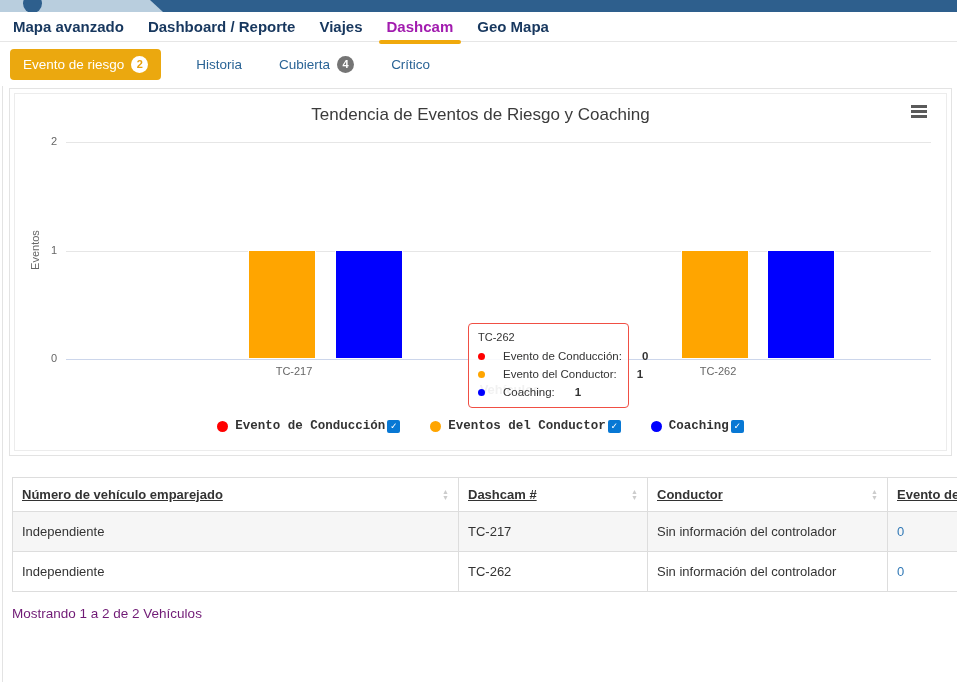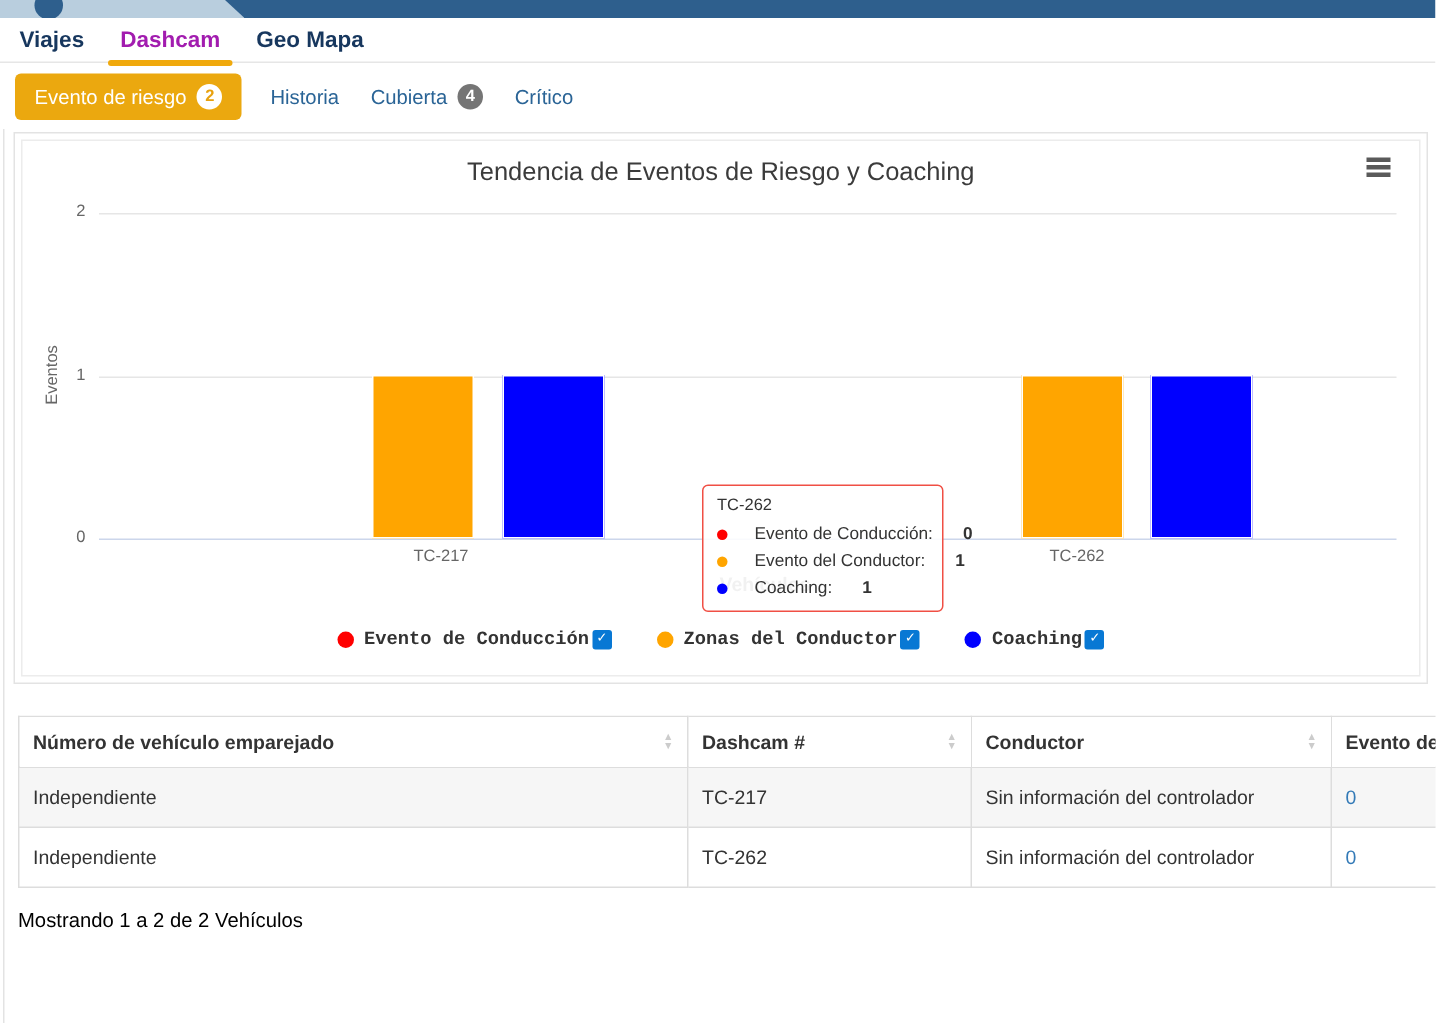--- a/index.html
+++ b/index.html
@@ -16,21 +16,21 @@
   
   .navbar { height:30px; display:flex; align-items:center; gap:14px; padding-left:8px;
     border-bottom:1px solid #e6e6e6; background:#fff; }
   .nav-item { font-weight:bold; font-size:15px; color:#17375e; position:relative;
     padding:3px 5px; cursor:pointer; white-space:nowrap; }
   .nav-item.active { color:#a21caf; }
   .nav-item.active::after { content:""; position:absolute; left:-3px; right:-3px; bottom:-6px;
     height:4px; border-radius:3px; background:#f0a90c; }
 
   
-  .subtabs { height:44px; display:flex; align-items:center; gap:17px; padding-left:10px; background:#fff; }
+  .subtabs { height:44px; display:flex; align-items:center; gap:33px; padding-left:10px; background:#fff; }
   .subtab { font-size:13.5px; color:#2a6496; cursor:pointer; display:flex; align-items:center;
     gap:7px; padding:6px 2px; white-space:nowrap; }
   .subtab.active { background:#eba80f; color:#fff; border-radius:4px; padding:7px 13px; }
   .badge { width:17px; height:17px; border-radius:50%; font-size:11px; font-weight:bold;
     display:flex; align-items:center; justify-content:center; }
   .badge.white { background:#fff; color:#e8a10d; }
   .badge.gray  { background:#757575; color:#fff; }
 
   
   .content { margin-left:2px; border-left:1px solid #e3e3e3; min-height:596px; padding-top:2px; }
@@ -68,38 +68,40 @@
   .tooltip-row { display:flex; align-items:center; gap:18px; height:18px; white-space:nowrap; }
   .tooltip-dot { width:7px; height:7px; border-radius:50%; flex:none; }
   .tooltip-row b { margin-left:2px; }
 
   
   .table-wrap { margin:21px 0 0 9px; width:946px; overflow:hidden; }
   table { border-collapse:collapse; table-layout:fixed; width:1150px; font-size:13px;
     color:#333; background:#fff; }
   th, td { border:1px solid #ddd; text-align:left; vertical-align:middle; }
   th { font-weight:bold; padding:9px 24px 9px 9px; position:relative; background:#fff;
-    height:34px; cursor:pointer; white-space:nowrap; overflow:hidden; }
+    height:34px; cursor:pointer; white-space:nowrap; overflow:hidden;text-decoration:underline; }
   td { padding:12px 9px; height:38px; white-space:nowrap; overflow:hidden; }
   tr.odd td { background:#f6f6f6; }
   .sort-icon { position:absolute; right:9px; top:50%; transform:translateY(-50%);
     display:flex; flex-direction:column; color:#ccc; font-size:7px; line-height:6px; }
   td.link { color:#337ab7; cursor:pointer; }
 
-  .table-footer { margin:14px 0 12px 9px; font-size:13.5px; color:#000000; }
+  .table-footer { margin:14px 0 12px 9px; font-size:13.5px; color:#701a75; }
 </style>
 </head>
 <body>
 
 <div class="topbar">
   <div class="topbar-tab"></div>
   <div class="topbar-logo"></div>
 </div>
 
 <div class="navbar">
+  <div class="nav-item">Mapa avanzado</div>
+  <div class="nav-item">Dashboard / Reporte</div>
   <div class="nav-item">Viajes</div>
   <div class="nav-item active">Dashcam</div>
   <div class="nav-item">Geo Mapa</div>
 </div>
 
 <div class="subtabs">
   <div class="subtab active">
     <span>Evento de riesgo</span>
     <span class="badge white">2</span>
   </div>
@@ -132,21 +134,21 @@
       <div class="xtick" style="left:703px">TC-262</div>
 
       <div class="legend">
         <div class="legend-item">
           <span class="legend-dot" style="background: rgb(255, 0, 0);"></span>
           <span class="legend-label">Evento de Conducción</span>
           <span class="legend-check">✓</span>
         </div>
         <div class="legend-item">
           <span class="legend-dot" style="background: rgb(255, 165, 0);"></span>
-          <span class="legend-label">Zonas del Conductor</span>
+          <span class="legend-label">Eventos del Conductor</span>
           <span class="legend-check">✓</span>
         </div>
         <div class="legend-item">
           <span class="legend-dot" style="background: rgb(0, 0, 255);"></span>
           <span class="legend-label">Coaching</span>
           <span class="legend-check">✓</span>
         </div>
       </div>
 
       <div class="tooltip" style="border-color: rgb(240, 79, 68);">

